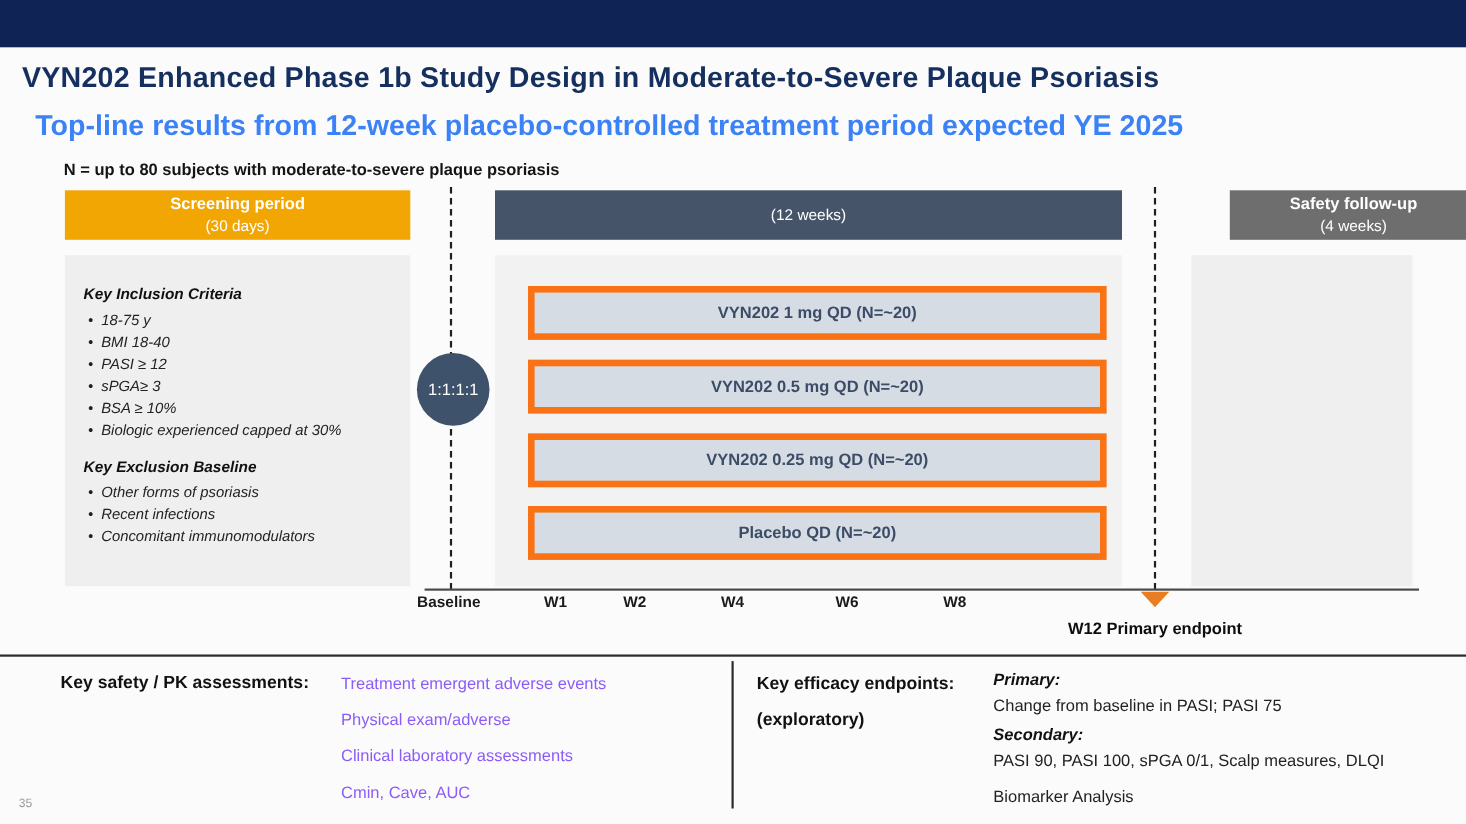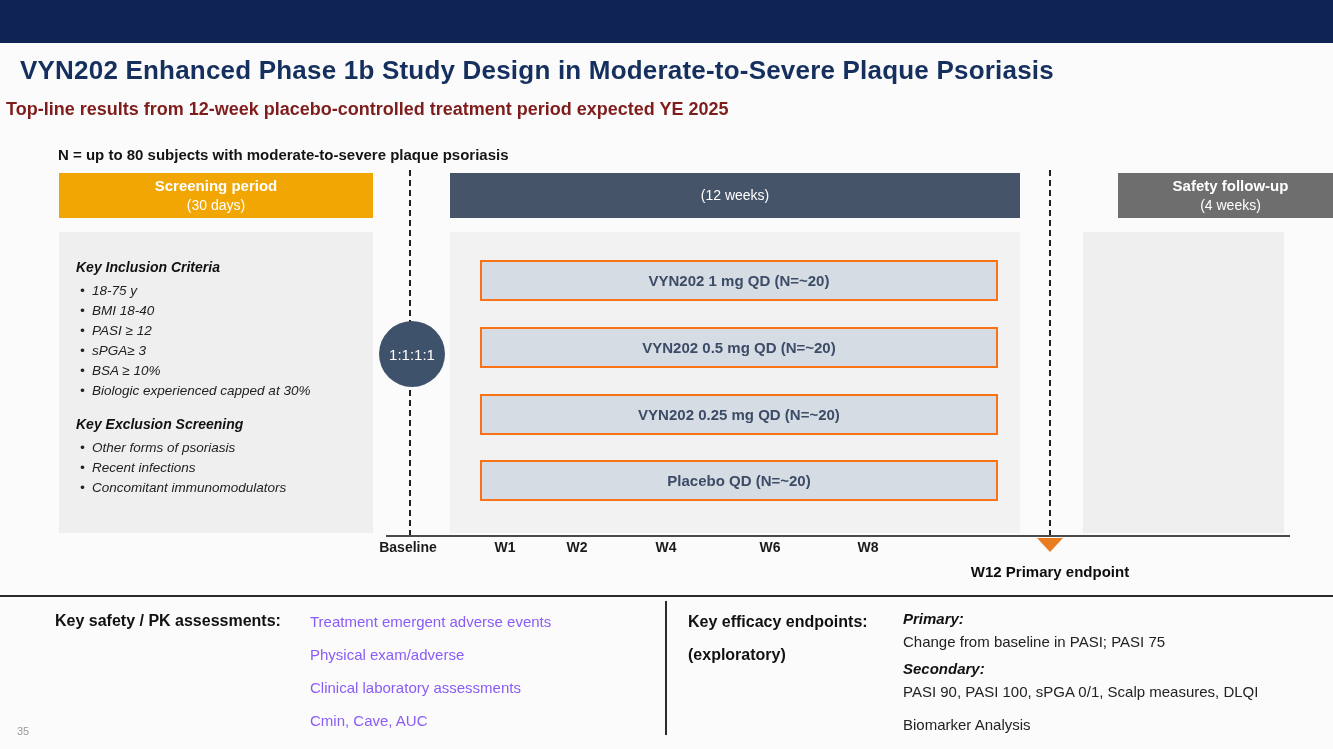--- a/index.html
+++ b/index.html
@@ -15,22 +15,22 @@
   }
   .topbar{
     position:absolute;left:0;top:0;width:1333px;height:43px;
     background:#0f2355;
   }
   .title{
     position:absolute;left:20px;top:55px;width:1300px;
     font-size:26px;font-weight:bold;color:#15305e;letter-spacing:.2px;
   }
   .subtitle{
-    position:absolute;left:6px;top:99px;width:1100px;
-    font-size:18px;font-weight:bold;color:#7f1d1d;
+    position:absolute;left:32px;top:99px;width:1100px;
+    font-size:26px;font-weight:bold;color:#3b82f6;
   }
   .pop-note{
     position:absolute;left:58px;top:146px;
     font-size:15px;font-weight:bold;color:#141414;
   }
   
   .period-header{
     position:absolute;top:173px;height:45px;
     display:flex;flex-direction:column;align-items:center;justify-content:center;
     color:#ffffff;text-align:center;line-height:1.35;
@@ -66,21 +66,21 @@
   
   .rand-circle{
     position:absolute;left:379px;top:321px;width:66px;height:66px;
     background:#3e526b;border-radius:50%;
     display:flex;align-items:center;justify-content:center;
     color:#ffffff;font-size:15px;
   }
   
   .arm{
     position:absolute;left:480px;width:514px;height:37px;
-    background:#d6dce4;border:2px solid #f97316;
+    background:#d6dce4;border:6px solid #f97316;
     display:flex;align-items:center;justify-content:center;
     font-size:15px;font-weight:bold;color:#3c4c66;
   }
   .arm-1{top:260px;}
   .arm-2{top:327px;}
   .arm-3{top:394px;}
   .arm-4{top:460px;}
   
   .axis{
     position:absolute;left:386px;top:535px;width:904px;height:2px;
@@ -161,21 +161,21 @@
       <li><span class="bullet">•</span><span>18-75 y</span></li>
       <li><span class="bullet">•</span><span>BMI 18-40</span></li>
       <li><span class="bullet">•</span><span>PASI ≥ 12</span></li>
       <li><span class="bullet">•</span><span>sPGA≥ 3</span></li>
       <li><span class="bullet">•</span><span>BSA ≥ 10%</span></li>
       <li><span class="bullet">•</span><span>Biologic experienced capped at 30%</span></li>
     </ul>
   </div>
 
   <div class="criteria criteria-exclusion">
-    <p class="crit-heading">Key Exclusion Screening</p>
+    <p class="crit-heading">Key Exclusion Baseline</p>
     <ul>
       <li><span class="bullet">•</span><span>Other forms of psoriasis</span></li>
       <li><span class="bullet">•</span><span>Recent infections</span></li>
       <li><span class="bullet">•</span><span>Concomitant immunomodulators</span></li>
     </ul>
   </div>
 
   <div class="dash-line dash-baseline"></div>
   <div class="dash-line dash-w12"></div>
 

